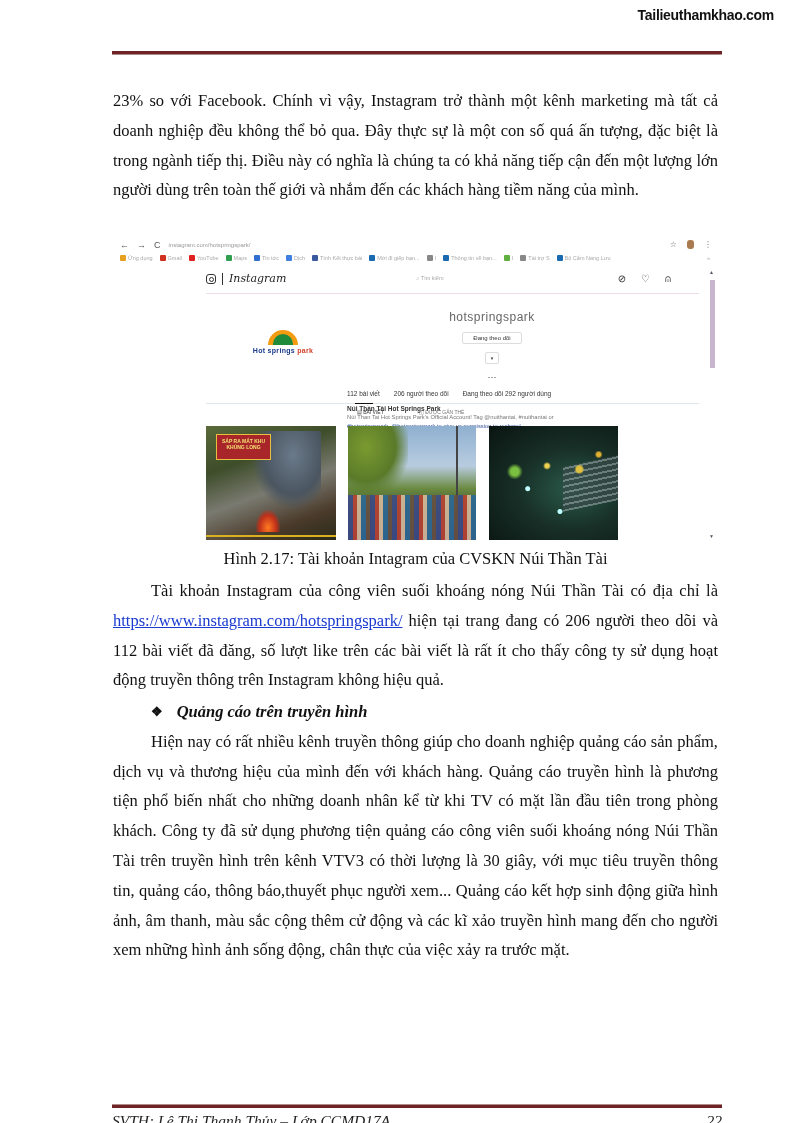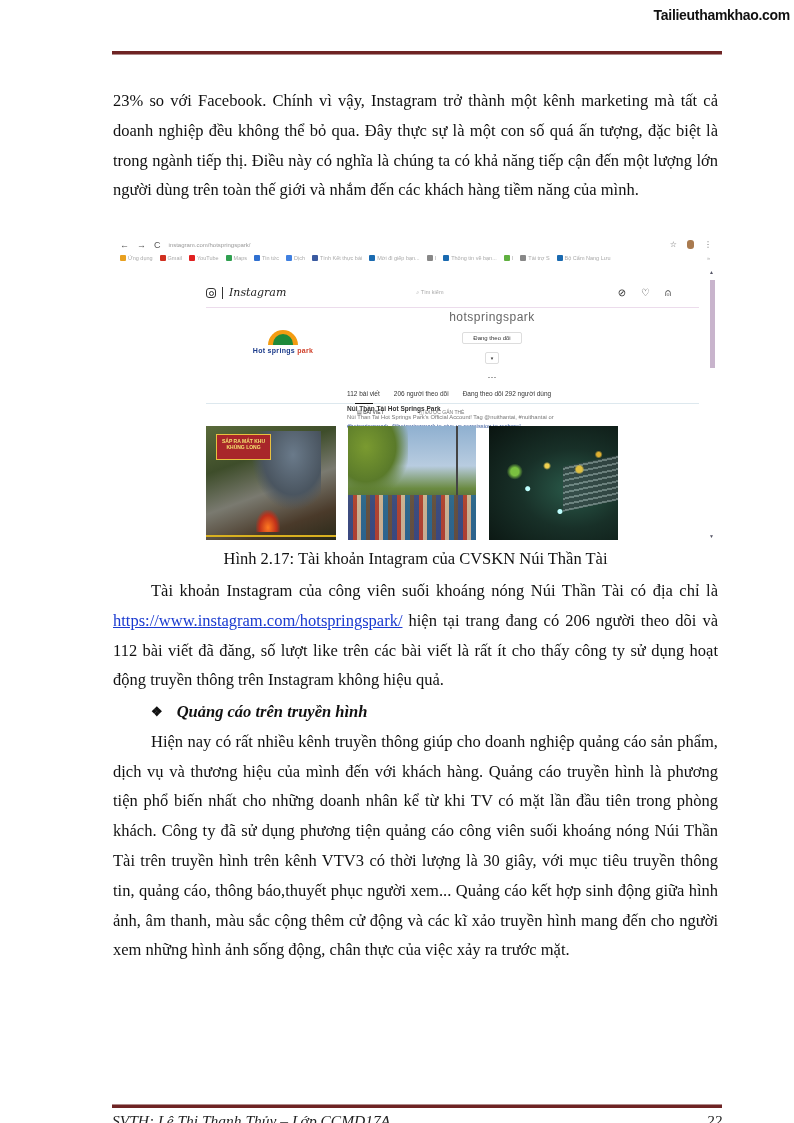--- a/index.html
+++ b/index.html
@@ -1,40 +1,40 @@
 <!DOCTYPE html>
 <html><head>
   <meta charset="utf-8">
   <style>
     * { box-sizing: border-box; margin: 0; padding: 0; }
     html, body { width: 794px; height: 1123px; background: #ffffff; }
     body { position: relative; font-family: "Liberation Serif", serif; color: #111; overflow: hidden; }
 
-    .watermark { position: absolute; top: 7px; right: 4px; font-family: "Liberation Sans", sans-serif; font-size: 14px; font-weight: bold; color: #111; letter-spacing: -0.3px; }
+    .watermark { position: absolute; top: 7px; right: 20px; font-family: "Liberation Sans", sans-serif; font-size: 14px; font-weight: bold; color: #111; letter-spacing: -0.3px; }
 
     .header { position: absolute; left: 112px; top: 47px; width: 610px; }
     .header-title { font-style: italic; font-size: 15.5px; color: #222; white-space: nowrap; }
     .header-rule { margin-top: 4px; height: 4px; background: #6e2424; border-bottom: 1px solid #b08a8a; }
 
     .body-text { position: absolute; left: 113px; width: 605px; font-size: 16.5px; line-height: 29.8px; text-align: justify; color: #111; }
     .para p { text-align: justify; }
     .indent { text-indent: 38px; }
 
     .figure { position: absolute; left: 113px; top: 234px; width: 605px; height: 312px; background: #fff; }
     .browser-nav { position: absolute; left: 7px; top: 6px; display: flex; align-items: center; gap: 8px; font-family: "Liberation Sans", sans-serif; font-size: 8px; color: #777; }
     .browser-nav .navbtn { font-size: 9px; color: #555; }
     .url { font-size: 6px; color: #999; }
     .browser-right { position: absolute; right: 6px; top: 6px; display: flex; gap: 10px; font-size: 8px; color: #666; font-family: "Liberation Sans", sans-serif; }
     .avatar-mini { width: 7px; height: 9px; background: #a97a4f; border-radius: 3px; display: inline-block; }
     .bookmarks { position: absolute; left: 7px; top: 21px; right: 8px; display: flex; gap: 7px; font-family: "Liberation Sans", sans-serif; font-size: 5.5px; color: #aaa; white-space: nowrap; overflow: hidden; }
     .bm { display: flex; align-items: center; gap: 2px; }
     .bm-ico { width: 6px; height: 6px; display: inline-block; border-radius: 1px; }
     .bm-more { position: absolute; right: 0; top: 0; background: #fff; padding-left: 4px; }
 
-    .ig-bar { position: absolute; left: 93px; top: 44px; width: 493px; height: 30px; border-bottom: 1px solid #ecdcec; display: flex; align-items: center; font-family: "Liberation Sans", sans-serif; }
+    .ig-bar { position: absolute; left: 93px; top: 30px; width: 493px; height: 30px; border-bottom: 1px solid #ecdcec; display: flex; align-items: center; font-family: "Liberation Sans", sans-serif; }
     .ig-logo { display: flex; align-items: center; gap: 6px; margin-left: 0; }
     .ig-glyph { width: 10px; height: 10px; border: 1.3px solid #333; border-radius: 3px; position: relative; }
     .ig-glyph::after { content: ""; position: absolute; left: 2px; top: 2px; width: 3px; height: 3px; border: 1px solid #333; border-radius: 50%; }
     .ig-sep { width: 1px; height: 12px; background: #333; }
     .ig-word { font-family: "DejaVu Serif", serif; font-style: italic; font-size: 11px; color: #222; }
     .ig-search { margin-left: 130px; font-size: 5.5px; color: #aaa; }
     .ig-icons { margin-left: auto; display: flex; gap: 15px; margin-right: 28px; font-size: 10px; color: #333; }
 
     .scrollbar { position: absolute; left: 597px; top: 46px; width: 5px; height: 88px; background: #c8b4cc; }
     .scroll-up, .scroll-down { position: absolute; left: 596px; font-size: 5px; color: #556; }

